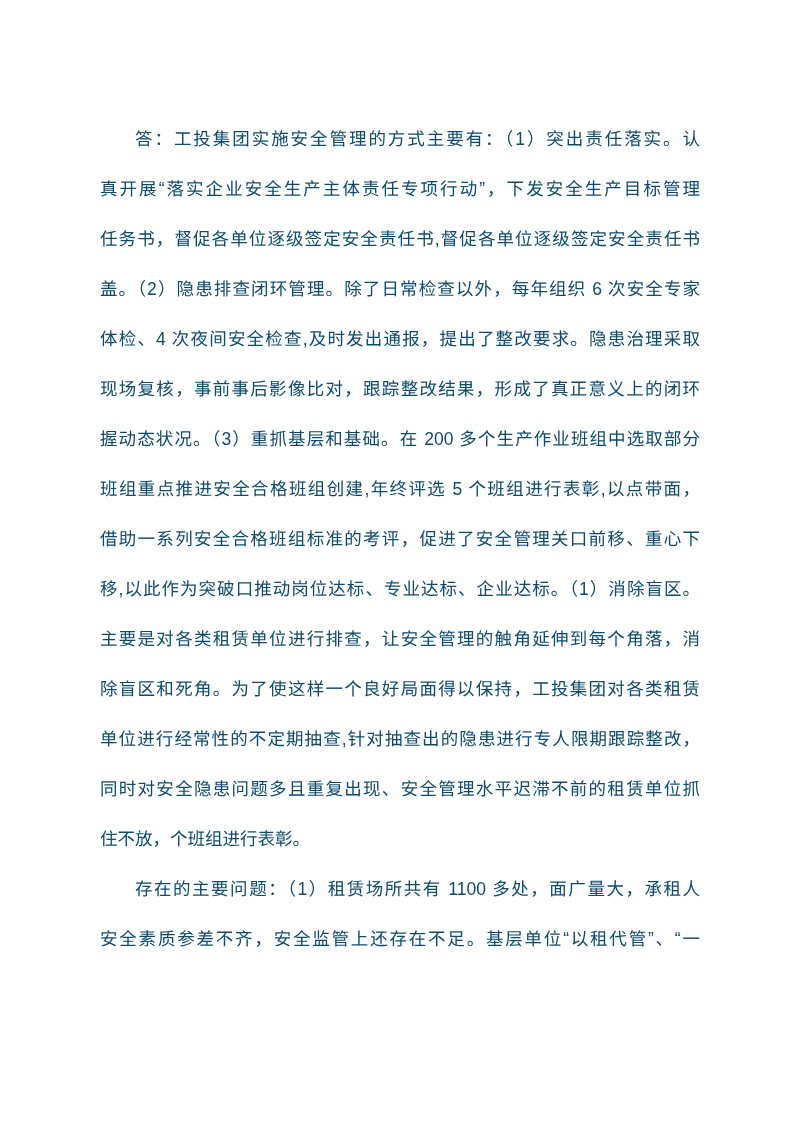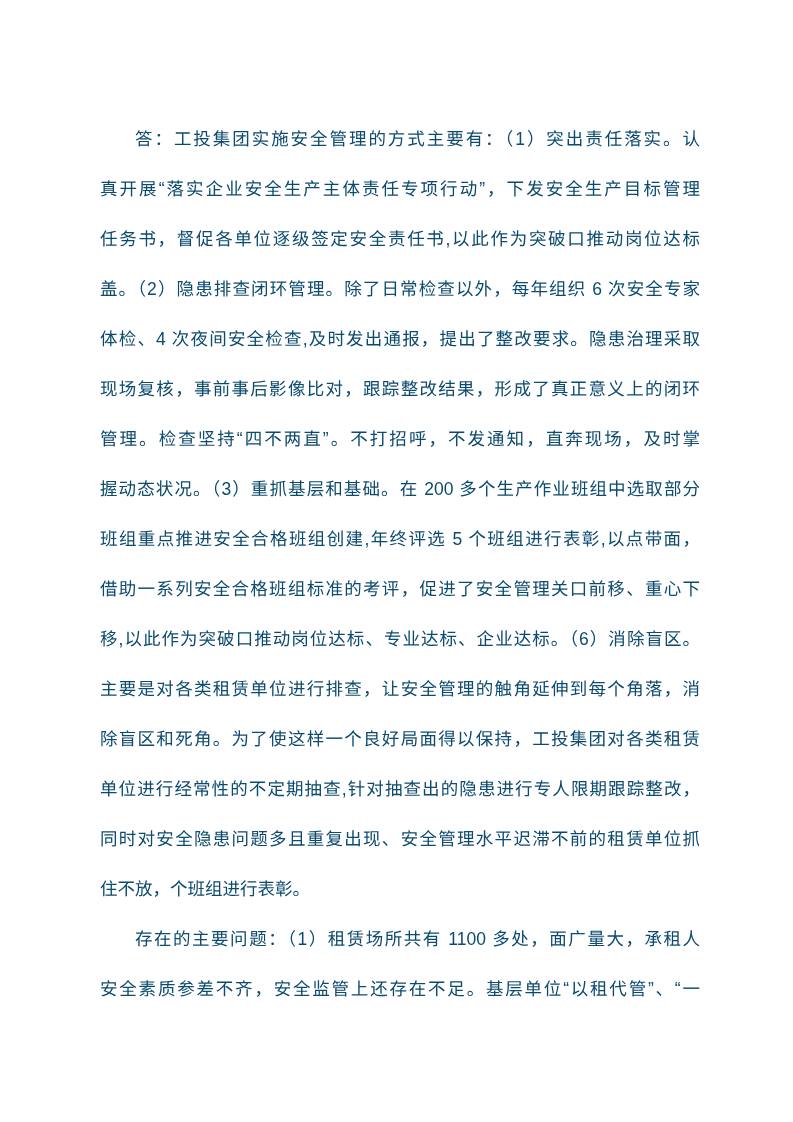--- a/index.html
+++ b/index.html
@@ -42,29 +42,28 @@
     text-align-last: left;
   }
 </style>
 </head>
 <body>
 
 <div class="page">
   <div class="text-block">
     <p class="line indent">答：工投集团实施安全管理的方式主要有：（1）突出责任落实。认</p>
     <p class="line">真开展“落实企业安全生产主体责任专项行动”，下发安全生产目标管理</p>
-    <p class="line">任务书，督促各单位逐级签定安全责任书,以此作为突破口推动岗位达标</p>
+    <p class="line">任务书，督促各单位逐级签定安全责任书,督促各单位逐级签定安全责任书</p>
     <p class="line">盖。（2）隐患排查闭环管理。除了日常检查以外，每年组织 6 次安全专家</p>
     <p class="line">体检、4 次夜间安全检查,及时发出通报，提出了整改要求。隐患治理采取</p>
     <p class="line">现场复核，事前事后影像比对，跟踪整改结果，形成了真正意义上的闭环</p>
-    <p class="line">管理。检查坚持“四不两直”。不打招呼，不发通知，直奔现场，及时掌</p>
     <p class="line">握动态状况。（3）重抓基层和基础。在 200 多个生产作业班组中选取部分</p>
     <p class="line">班组重点推进安全合格班组创建,年终评选 5 个班组进行表彰,以点带面，</p>
     <p class="line">借助一系列安全合格班组标准的考评，促进了安全管理关口前移、重心下</p>
-    <p class="line">移,以此作为突破口推动岗位达标、专业达标、企业达标。（6）消除盲区。</p>
+    <p class="line">移,以此作为突破口推动岗位达标、专业达标、企业达标。（1）消除盲区。</p>
     <p class="line">主要是对各类租赁单位进行排查，让安全管理的触角延伸到每个角落，消</p>
     <p class="line">除盲区和死角。为了使这样一个良好局面得以保持，工投集团对各类租赁</p>
     <p class="line">单位进行经常性的不定期抽查,针对抽查出的隐患进行专人限期跟踪整改，</p>
     <p class="line">同时对安全隐患问题多且重复出现、安全管理水平迟滞不前的租赁单位抓</p>
     <p class="line para-end">住不放，个班组进行表彰。</p>
     <p class="line indent">存在的主要问题：（1）租赁场所共有 1100 多处，面广量大，承租人</p>
     <p class="line">安全素质参差不齐，安全监管上还存在不足。基层单位“以租代管”、“一</p>
   </div>
 </div>
 

